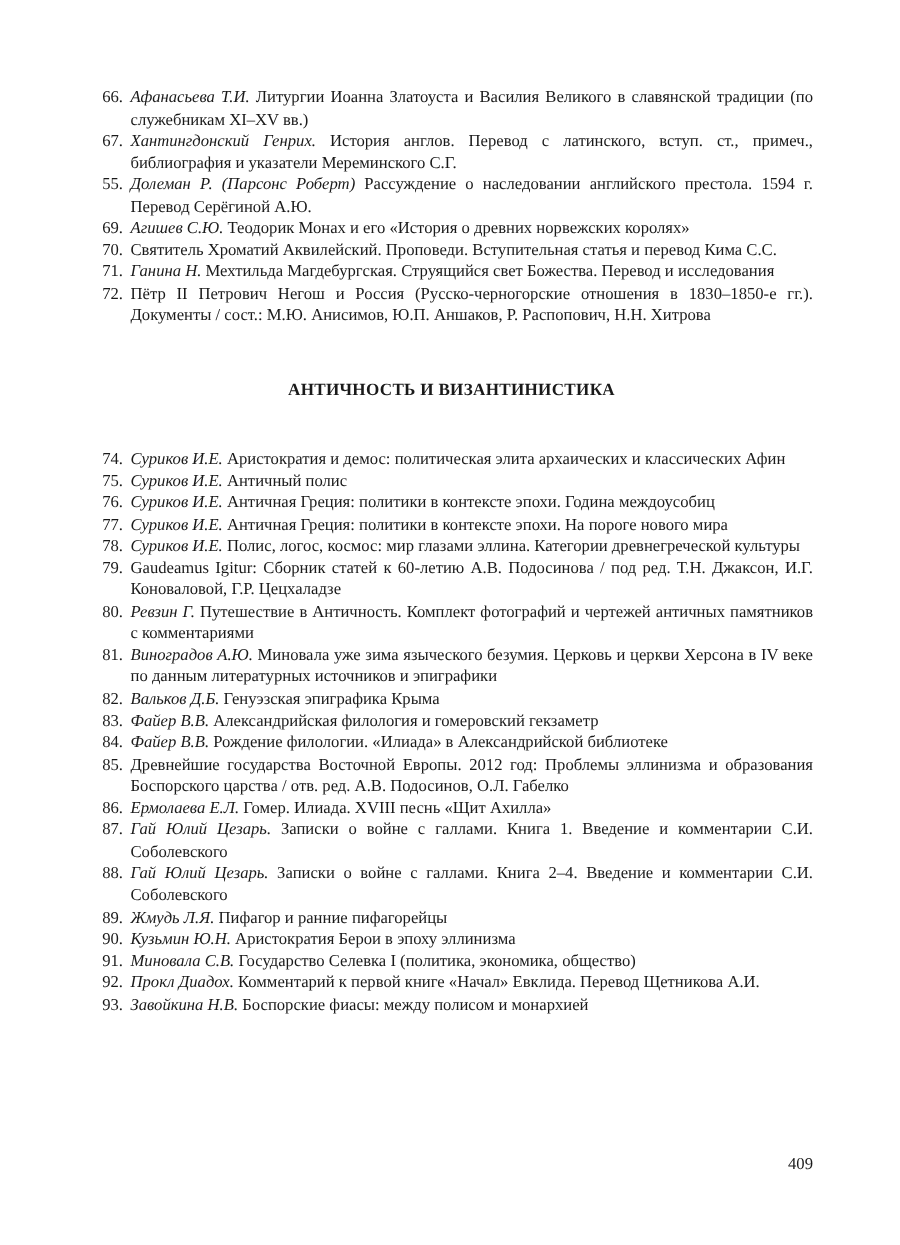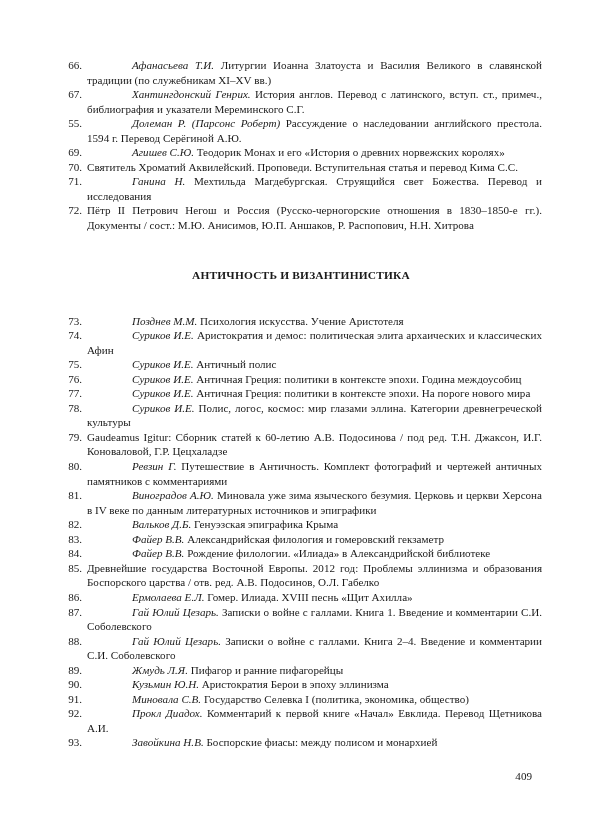--- a/index.html
+++ b/index.html
@@ -57,40 +57,39 @@
     line-height: 14.55px;
     font-style: normal;
   }
 
   .entry-text {
     display: block;
   }
 
   .entry-author {
     font-style: italic;
-    margin-left: 45px;
   }
 
   
   .section-heading {
     text-align: center;
     font-weight: bold;
     font-size: 11.4px;
     letter-spacing: 0.2px;
     margin: 11px;
     padding: 0;
   }
 
   .gap-before-heading { height: 25px; }
   .gap-after-heading  { height: 22px; }
 
   
   .page-number {
     position: absolute;
-    right: 68px;
+    right: 58px;
     top: 769px;
     font-size: 11.1px;
     line-height: 14px;
     text-align: right;
   }
 </style>
 </head>
 <body>
 
 <div class="page">
@@ -129,24 +128,20 @@
       </ol>
 
     <div class="gap-before-heading"></div>
 
     <h2 class="section-heading">АНТИЧНОСТЬ И ВИЗАНТИНИСТИКА</h2>
 
     <div class="gap-after-heading"></div>
 
     <ol class="biblio-list" id="section-1-list">
         <li class="biblio-entry">
-          <span class="entry-number">73.</span>
-          <span class="entry-text"><i class="entry-author">Позднев М.М.</i><span> Психология искусства. Учение Аристотеля</span></span>
-        </li>
-        <li class="biblio-entry">
           <span class="entry-number">74.</span>
           <span class="entry-text"><i class="entry-author">Суриков И.Е.</i><span> Аристократия и демос: политическая элита архаических и классических Афин</span></span>
         </li>
         <li class="biblio-entry">
           <span class="entry-number">75.</span>
           <span class="entry-text"><i class="entry-author">Суриков И.Е.</i><span> Античный полис</span></span>
         </li>
         <li class="biblio-entry">
           <span class="entry-number">76.</span>
           <span class="entry-text"><i class="entry-author">Суриков И.Е.</i><span> Античная Греция: политики в контексте эпохи. Година междоу­собиц</span></span>

